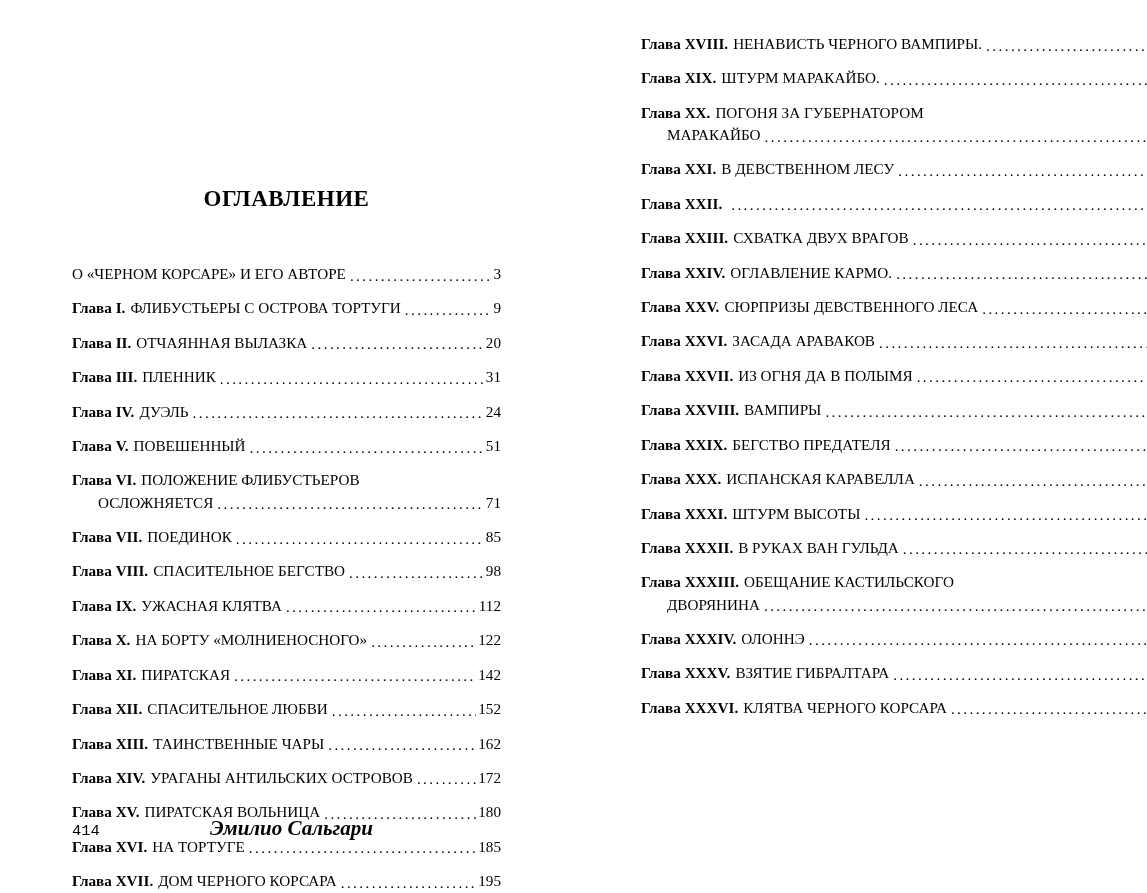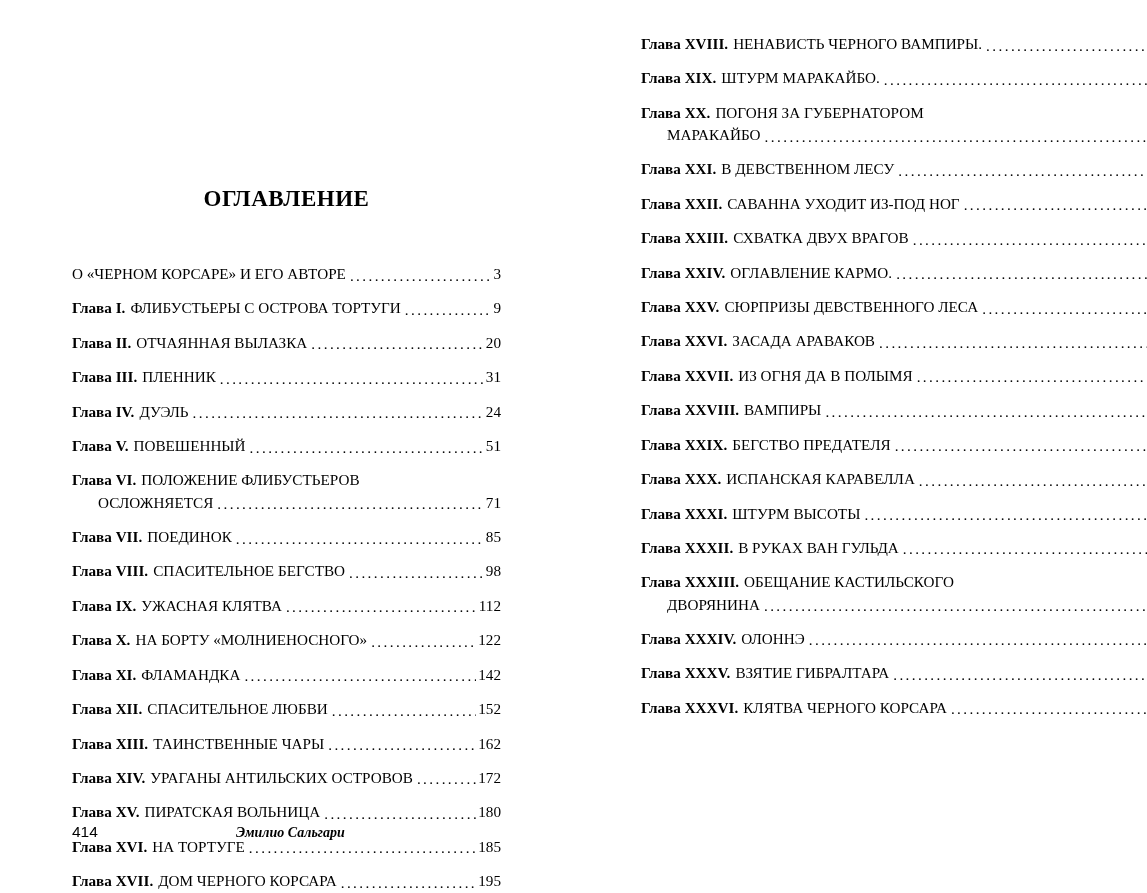--- a/index.html
+++ b/index.html
@@ -102,28 +102,28 @@
   .footer {
     position: absolute;
     left: 72px;
     right: 72px;
     bottom: 52px;
     display: flex;
     align-items: baseline;
     font-size: 15.5px;
   }
   .folio {
-    font-family: Liberation Sans, sans-serif;
+    font-family: Liberation Mono, monospace;
   }
   .running-title {
     flex: 1;
     text-align: center;
     font-style: italic;
     font-weight: bold;
-    font-size: 14px;
+    font-size: 21px;
     padding-right: 18px;
   }
 </style>
 </head>
 <body>
 
 <div class="spread">
 
   <div class="page page-left">
     <h1 class="toc-title">ОГЛАВЛЕНИЕ</h1>
@@ -190,21 +190,21 @@
           <span class="pg">112</span>
         </li>
         <li class="toc-entry">
           <span class="chap">Глава X.</span>
           <span class="ttl">НА БОРТУ «МОЛНИЕНОСНОГО»</span>
           <span class="dots">..........................................................................................</span>
           <span class="pg">122</span>
         </li>
         <li class="toc-entry">
           <span class="chap">Глава XI.</span>
-          <span class="ttl">ФЛАМАНДКА</span>
+          <span class="ttl">ПИРАТСКАЯ</span>
           <span class="dots">..........................................................................................</span>
           <span class="pg">142</span>
         </li>
         <li class="toc-entry">
           <span class="chap">Глава XII.</span>
           <span class="ttl">СПАСИТЕЛЬНОЕ ЛЮБВИ</span>
           <span class="dots">..........................................................................................</span>
           <span class="pg">152</span>
         </li>
         <li class="toc-entry">
@@ -265,21 +265,20 @@
             <span class="dots">..........................................................................................</span>
           </span>
         </li>
         <li class="toc-entry">
           <span class="chap">Глава XXI.</span>
           <span class="ttl">В ДЕВСТВЕННОМ ЛЕСУ</span>
           <span class="dots">..........................................................................................</span>
         </li>
         <li class="toc-entry">
           <span class="chap">Глава XXII.</span>
-          <span class="ttl">САВАННА УХОДИТ ИЗ-ПОД НОГ</span>
           <span class="dots">..........................................................................................</span>
         </li>
         <li class="toc-entry">
           <span class="chap">Глава XXIII.</span>
           <span class="ttl">СХВАТКА ДВУХ ВРАГОВ</span>
           <span class="dots">..........................................................................................</span>
         </li>
         <li class="toc-entry">
           <span class="chap">Глава XXIV.</span>
           <span class="ttl">ОГЛАВЛЕНИЕ КАРМО.</span>

